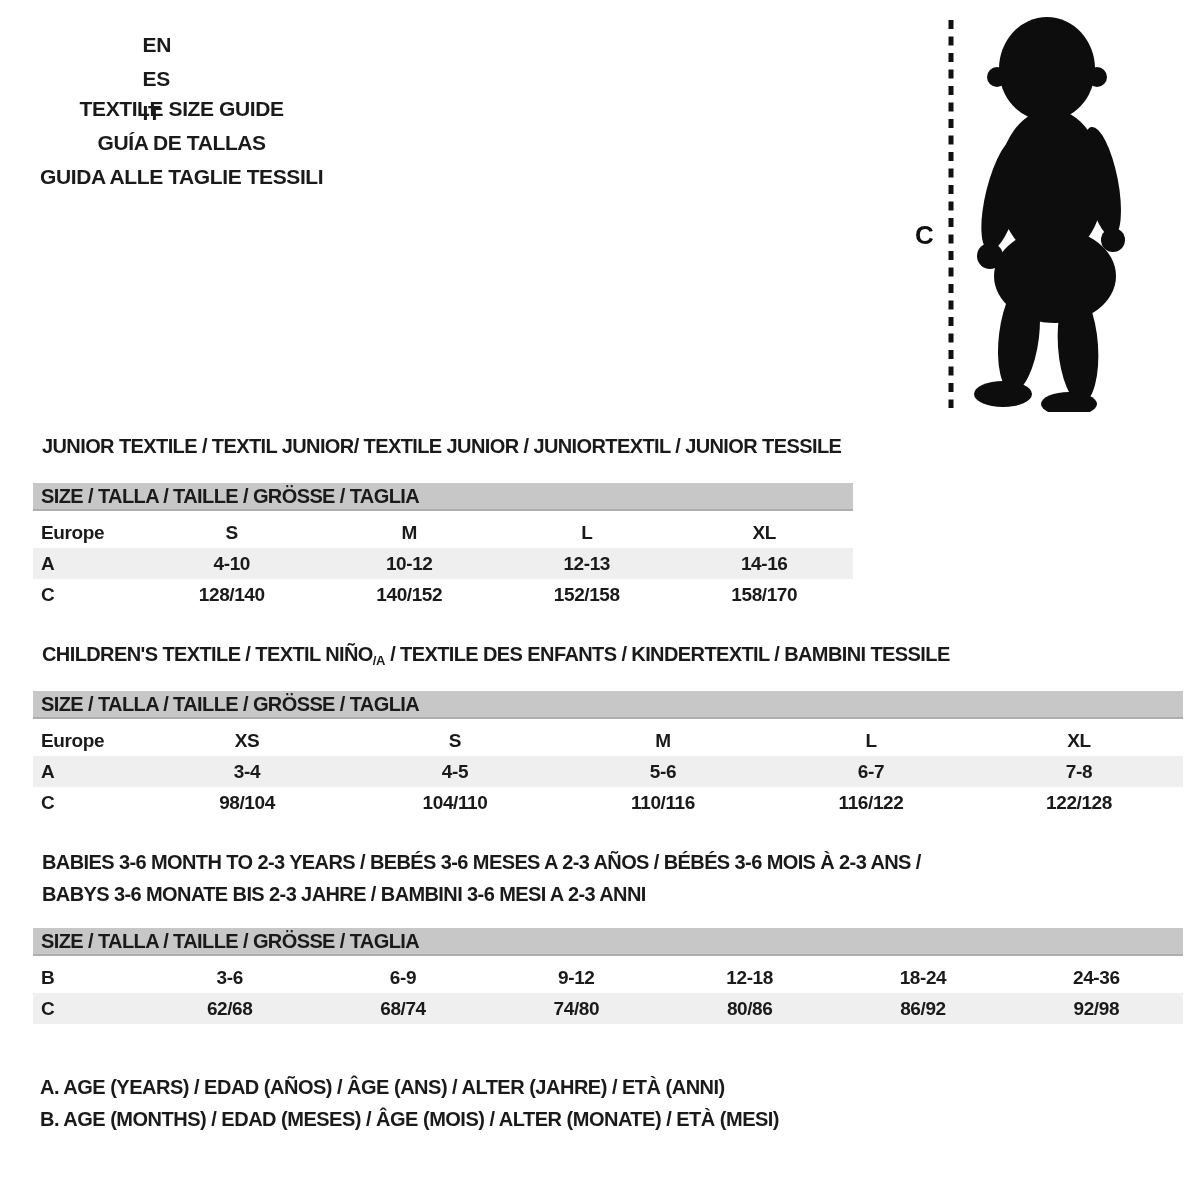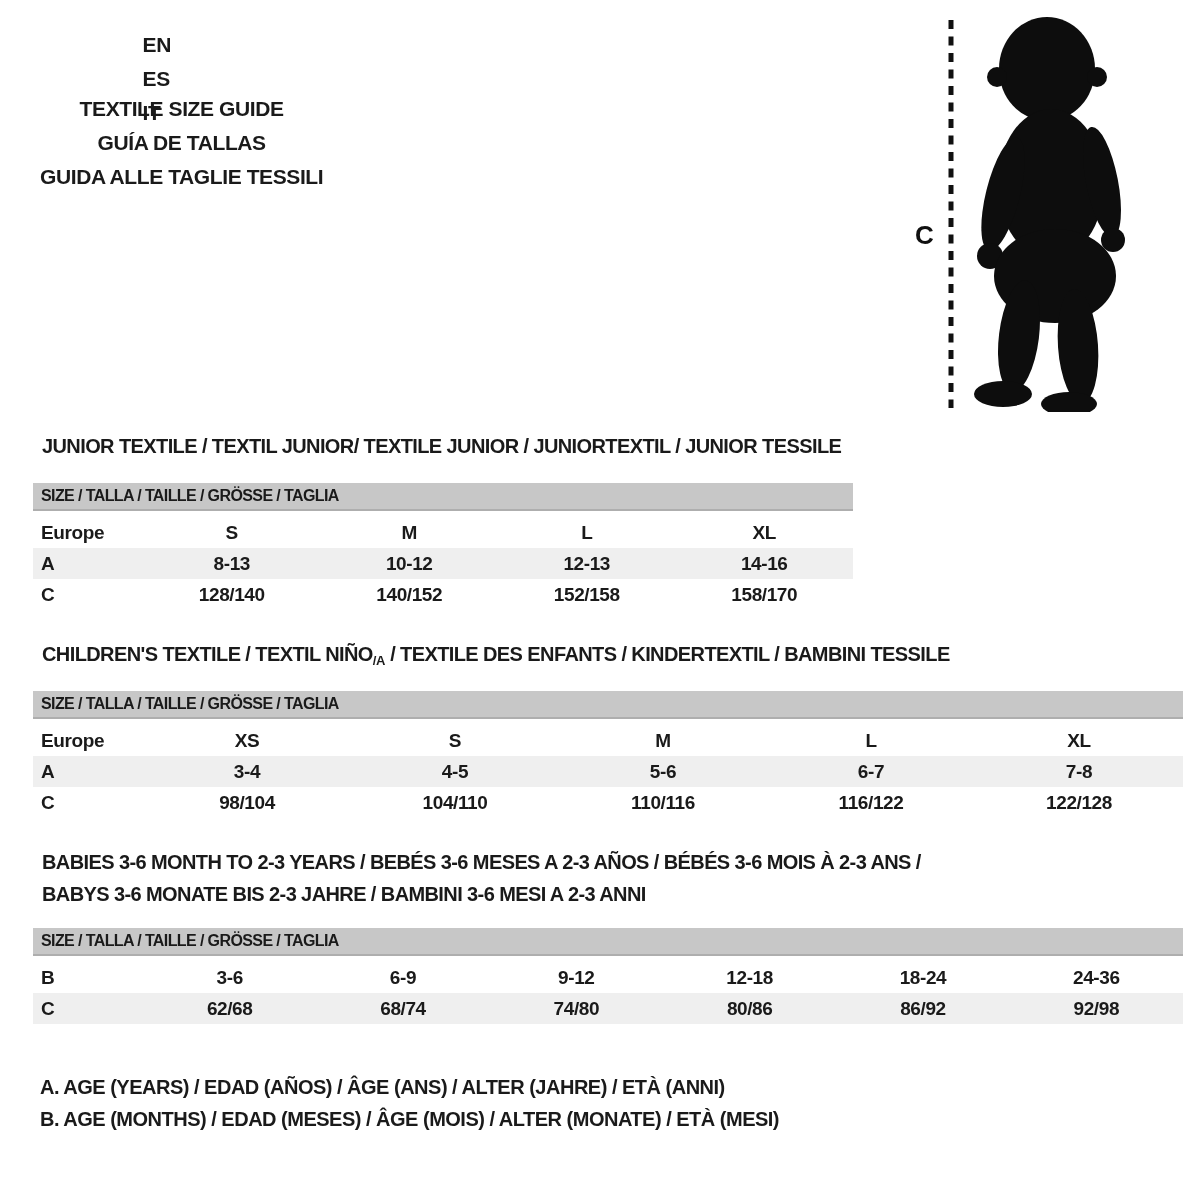--- a/index.html
+++ b/index.html
@@ -15,21 +15,21 @@
   .lang-label{white-space:nowrap;margin-top:40px;}
   
   .figure-svg{position:absolute;left:905px;top:10px;width:240px;height:402px;}
   
   .sec-title{position:absolute;font-size:20px;letter-spacing:-0.6px;white-space:nowrap;}
   .sec-title .sub{font-size:13px;position:relative;top:4px;letter-spacing:-0.3px;}
   .babies-title{line-height:32px;}
   .size-table{position:absolute;}
   .st-header{
     height:28px;background:#c7c7c7;border-bottom:2px solid #aeaeae;box-sizing:border-box;
-    display:flex;align-items:center;padding-left:8px;font-size:16px;letter-spacing:-0.6px;
+    display:flex;align-items:center;padding-left:8px;font-size:20px;letter-spacing:-0.6px;
   }
   .st-rows{margin-top:6px;}
   .st-row{display:flex;height:31px;align-items:center;font-size:19px;letter-spacing:-0.4px;}
   .st-row.shaded{background:#efefef;}
   .st-label{width:102px;padding-left:8px;box-sizing:content-box;}
   .st-cell{flex:1;text-align:center;}
   
   .legend{position:absolute;left:40px;top:1071px;}
   .legend-line{height:32.5px;display:flex;align-items:center;font-size:20px;letter-spacing:-0.5px;white-space:nowrap;}
 </style>
@@ -79,21 +79,21 @@
     <div class="st-rows">
         <div class="st-row">
           <span class="st-label">Europe</span>
           <span class="st-cell">S</span>
           <span class="st-cell">M</span>
           <span class="st-cell">L</span>
           <span class="st-cell">XL</span>
         </div>
         <div class="st-row shaded">
           <span class="st-label">A</span>
-          <span class="st-cell">8-13</span>
+          <span class="st-cell">4-10</span>
           <span class="st-cell">10-12</span>
           <span class="st-cell">12-13</span>
           <span class="st-cell">14-16</span>
         </div>
         <div class="st-row">
           <span class="st-label">C</span>
           <span class="st-cell">128/140</span>
           <span class="st-cell">140/152</span>
           <span class="st-cell">152/158</span>
           <span class="st-cell">158/170</span>

